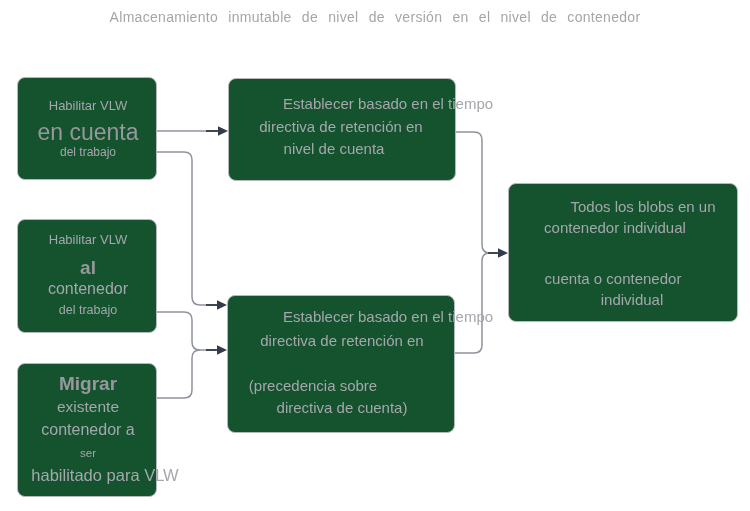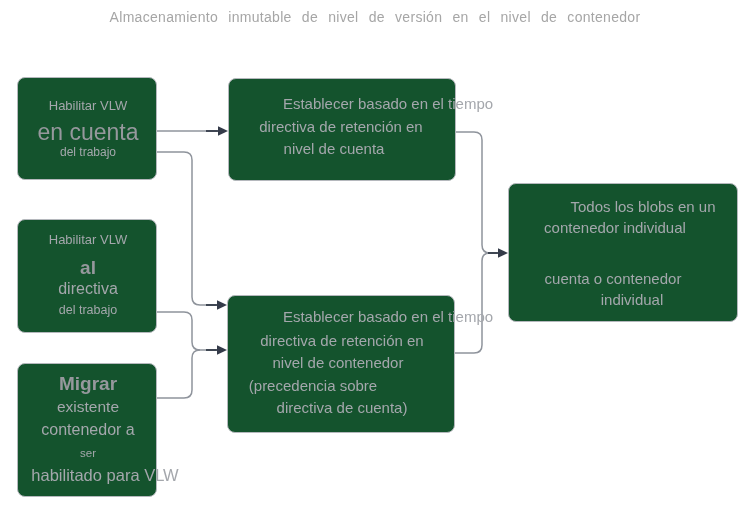--- a/index.html
+++ b/index.html
@@ -87,42 +87,41 @@
 
   <div id="b1" class="box">
     <span class="tl l0">Habilitar VLW</span>
     <span class="tl l1 em">en cuenta</span>
     <span class="tl l2">del trabajo</span>
   </div>
 
   <div id="b2" class="box">
     <span class="tl l0">Habilitar VLW</span>
     <span class="tl l1 em bold">al</span>
-    <span class="tl l2">directiva</span>
+    <span class="tl l2">contenedor</span>
     <span class="tl l3">del trabajo</span>
   </div>
 
   <div id="b3" class="box">
     <span class="tl l0 em bold">Migrar</span>
     <span class="tl l1">existente</span>
     <span class="tl l2">contenedor a</span>
     <span class="tl l3">ser</span>
     <span class="tl l4">habilitado para VLW</span>
   </div>
 
   <div id="b4" class="box">
     <span class="tl l0">Establecer basado en el tiempo</span>
     <span class="tl l1">directiva de retención en</span>
     <span class="tl l2">nivel de cuenta</span>
   </div>
 
   <div id="b5" class="box">
     <span class="tl l0">Establecer basado en el tiempo</span>
     <span class="tl l1">directiva de retención en</span>
-    <span class="tl l2">nivel de contenedor</span>
     <span class="tl l4">directiva de cuenta)</span>
     <span class="tl l3">(precedencia sobre</span>
   </div>
 
   <div id="b6" class="box">
     <span class="tl l0">Todos los blobs en un</span>
     <span class="tl l1">contenedor individual</span>
     <span class="tl l3">cuenta o contenedor</span>
     <span class="tl l4">individual</span>
   </div>

